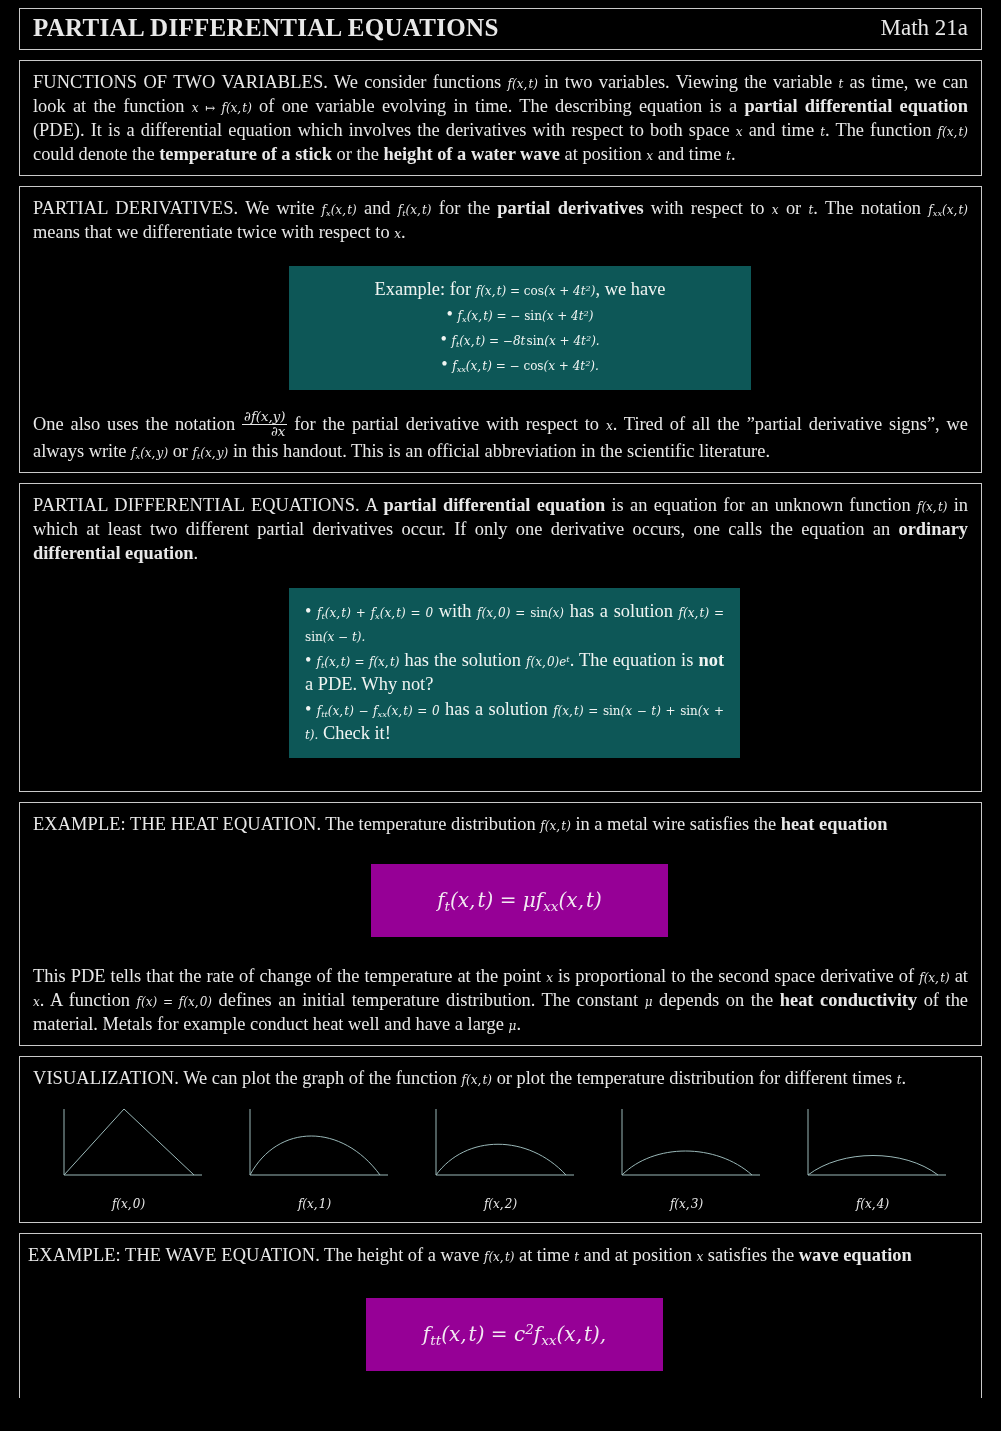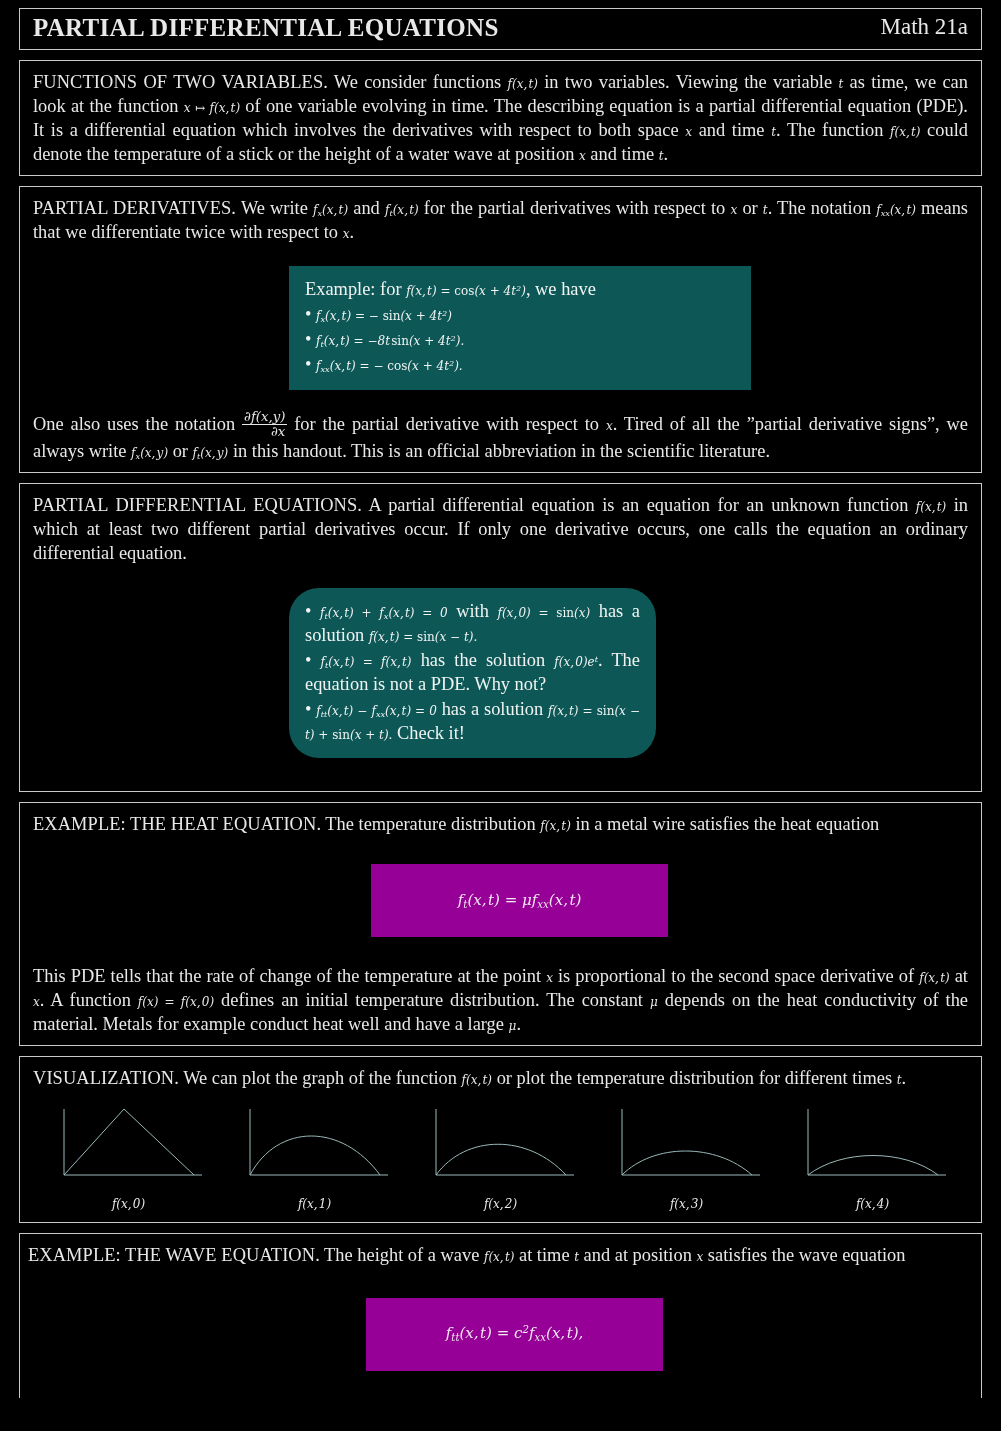--- a/index.html
+++ b/index.html
@@ -30,21 +30,21 @@
     box-sizing: border-box;
     padding: 9px 13px 9px 13px;
     margin-bottom: 10px;
   }
 
   
   .header {
     margin-top: 8px;
     padding: 5px 13px 7px 13px;
     display: flex;
-    align-items: flex-start;
+    align-items: center;
     justify-content: space-between;
     gap: 27px;
   }
   .header-title {
     font-weight: bold;
     font-size: 25px;
     letter-spacing: 0.3px;
     line-height: 1.1;
   }
   .header-course {
@@ -56,21 +56,21 @@
   
   p.para {
     margin: 0;
     font-size: 18.4px;
     line-height: 1.31;
     text-align: justify;
     text-justify: inter-word;
     hyphens: none;
   }
   .sec-head { letter-spacing: 0.1px; }
-  b, .bold { font-weight: normal; margin-top: 29px; }
+  b, .bold { font-weight: bold; margin-top: 29px; }
 
   
   .m {
     font-family: "DejaVu Serif", "Liberation Serif", serif;
     font-style: italic;
     font-size: 12px;
   }
   .m .up { font-style: normal; }
   .sub {
     font-size: 0.68em;
@@ -97,29 +97,29 @@
     background: #0d5757;
     color: #f0f4f2;
     box-sizing: border-box;
   }
   .teal-1 {
     width: 462px;
     margin: 22px auto 20px 256px;
     padding: 12px 16px 13px 16px;
   }
   .teal-2 {
-    width: 367px;
+    width: 451px;
     margin: 23px auto 24px 256px;
     padding: 11px 16px 12px 16px;
-    border-radius: 30px;
   }
   .teal .line {
     font-size: 18.4px;
     line-height: 1.30;
     margin: 0;
+    text-align: center;
   }
   .teal .bul { margin-top: 1px; }
   .teal-2 .just { text-align: justify; }
 
   
   .magenta {
     background: #960096;
     box-sizing: border-box;
     display: flex;
     align-items: center;
@@ -129,21 +129,21 @@
   .mag-heat {
     width: 297px;
     height: 73px;
     margin: 28px auto 27px 338px;
   }
   .mag-wave {
     width: 297px;
     height: 73px;
     margin: 30px auto 28px 338px;
   }
-  .magenta .eq { font-size: 15px; }
+  .magenta .eq { font-size: 20px; }
 
   
   .plots {
     display: flex;
     justify-content: space-between;
     margin: 13px 3px 0 3px;
   }
   .plot-cell {
     display: flex;
     flex-direction: column;

